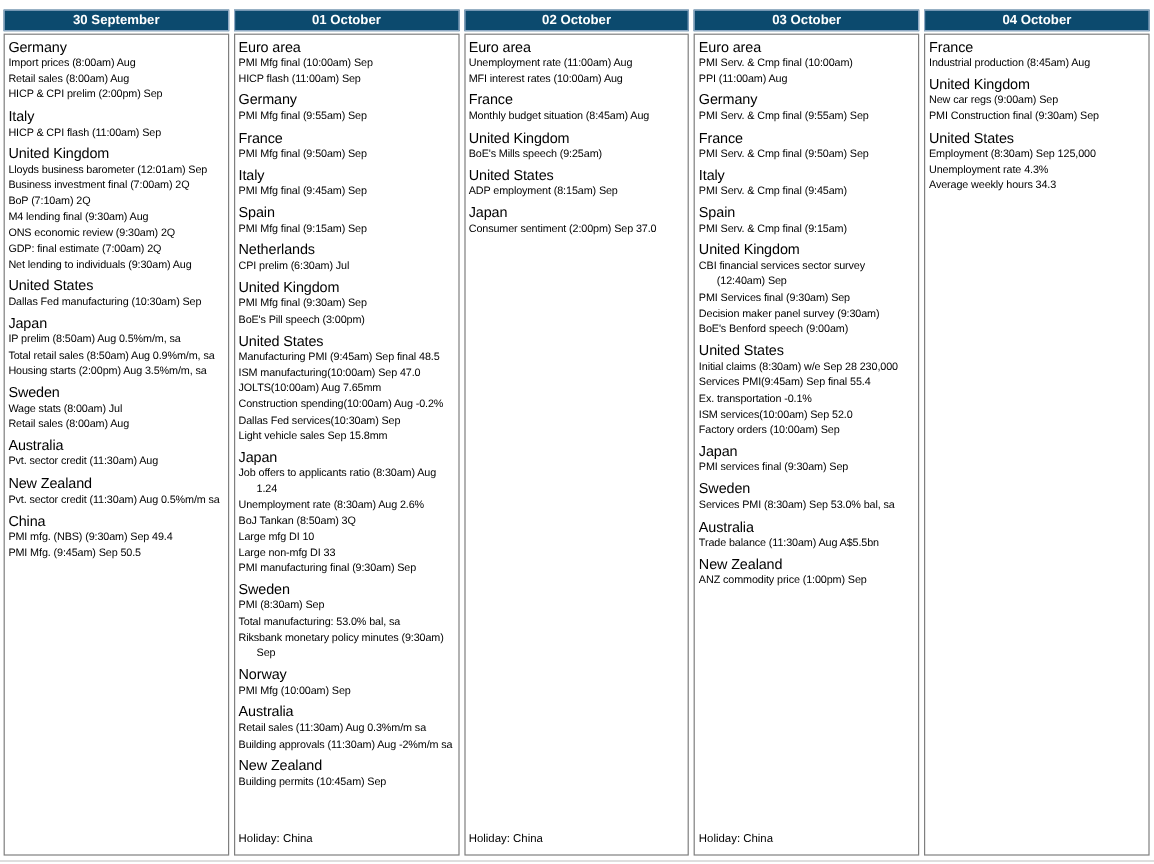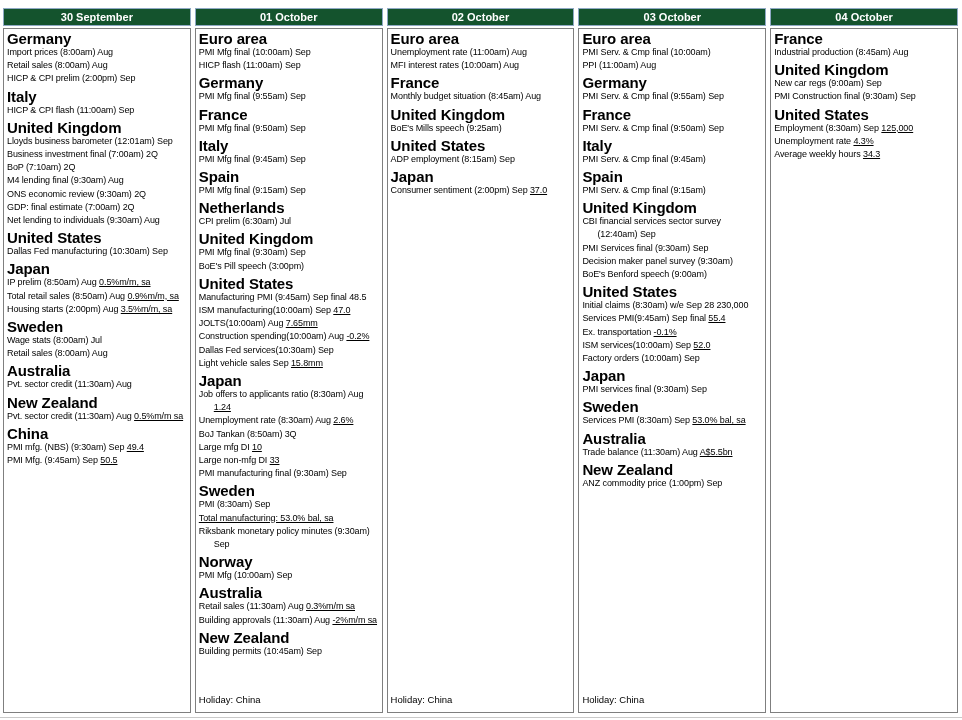--- a/index.html
+++ b/index.html
@@ -1,36 +1,36 @@
 <!DOCTYPE html>
 <html><head>
 <meta charset="utf-8">
 <style>
   html,body{margin:0;padding:0;background:#ffffff;}
   body{width:962px;height:720px;font-family:"Liberation Sans",sans-serif;color:#000;}
   .page{position:relative;width:962px;height:720px;overflow:hidden;background:#fff;}
   .calendar{position:absolute;left:3px;top:8px;width:955px;height:705px;display:flex;gap:4px;}
   .col{flex:1 1 0;min-width:0;display:flex;flex-direction:column;}
   .col-header{
-    flex:0 0 16px;line-height:16px;background:#14532d;border:1px solid #8FA9C4;
+    flex:0 0 16px;line-height:16px;background:#0c4a6e;border:1px solid #8FA9C4;
     color:#fff;font-size:11px;font-weight:bold;text-align:center;
     white-space:nowrap;overflow:hidden;
   }
   .col-body{
     flex:1 1 auto;margin-top:2px;border:1px solid #7F7F7F;background:#fff;
     padding:3px 2px 5px 3px;display:flex;flex-direction:column;overflow:hidden;
   }
   .group{margin-top:4px;}
   .group:first-child{margin-top:0;}
-  .country{font-size:15px;font-weight:bold;line-height:14px;letter-spacing:-0.1px;}
+  .country{font-size:12px;font-weight:normal;line-height:14px;letter-spacing:-0.1px;}
   .item{
     font-size:9px;line-height:13.2px;letter-spacing:-0.1px;
     padding-left:15px;text-indent:-15px;
   }
-  .u{text-decoration:underline;text-underline-offset:1px;margin-top:44px;}
+  .u{text-underline-offset:1px;margin-top:44px;}
   .holiday{margin-top:auto;font-size:9.5px;line-height:13px;padding-bottom:1px;}
   .bottom-rule{position:absolute;left:0;bottom:2px;width:962px;height:1px;background:#C9C9C9;}
 </style>
 </head>
 <body>
 
 <div class="page">
   <div class="calendar">
 
     <div class="col">

